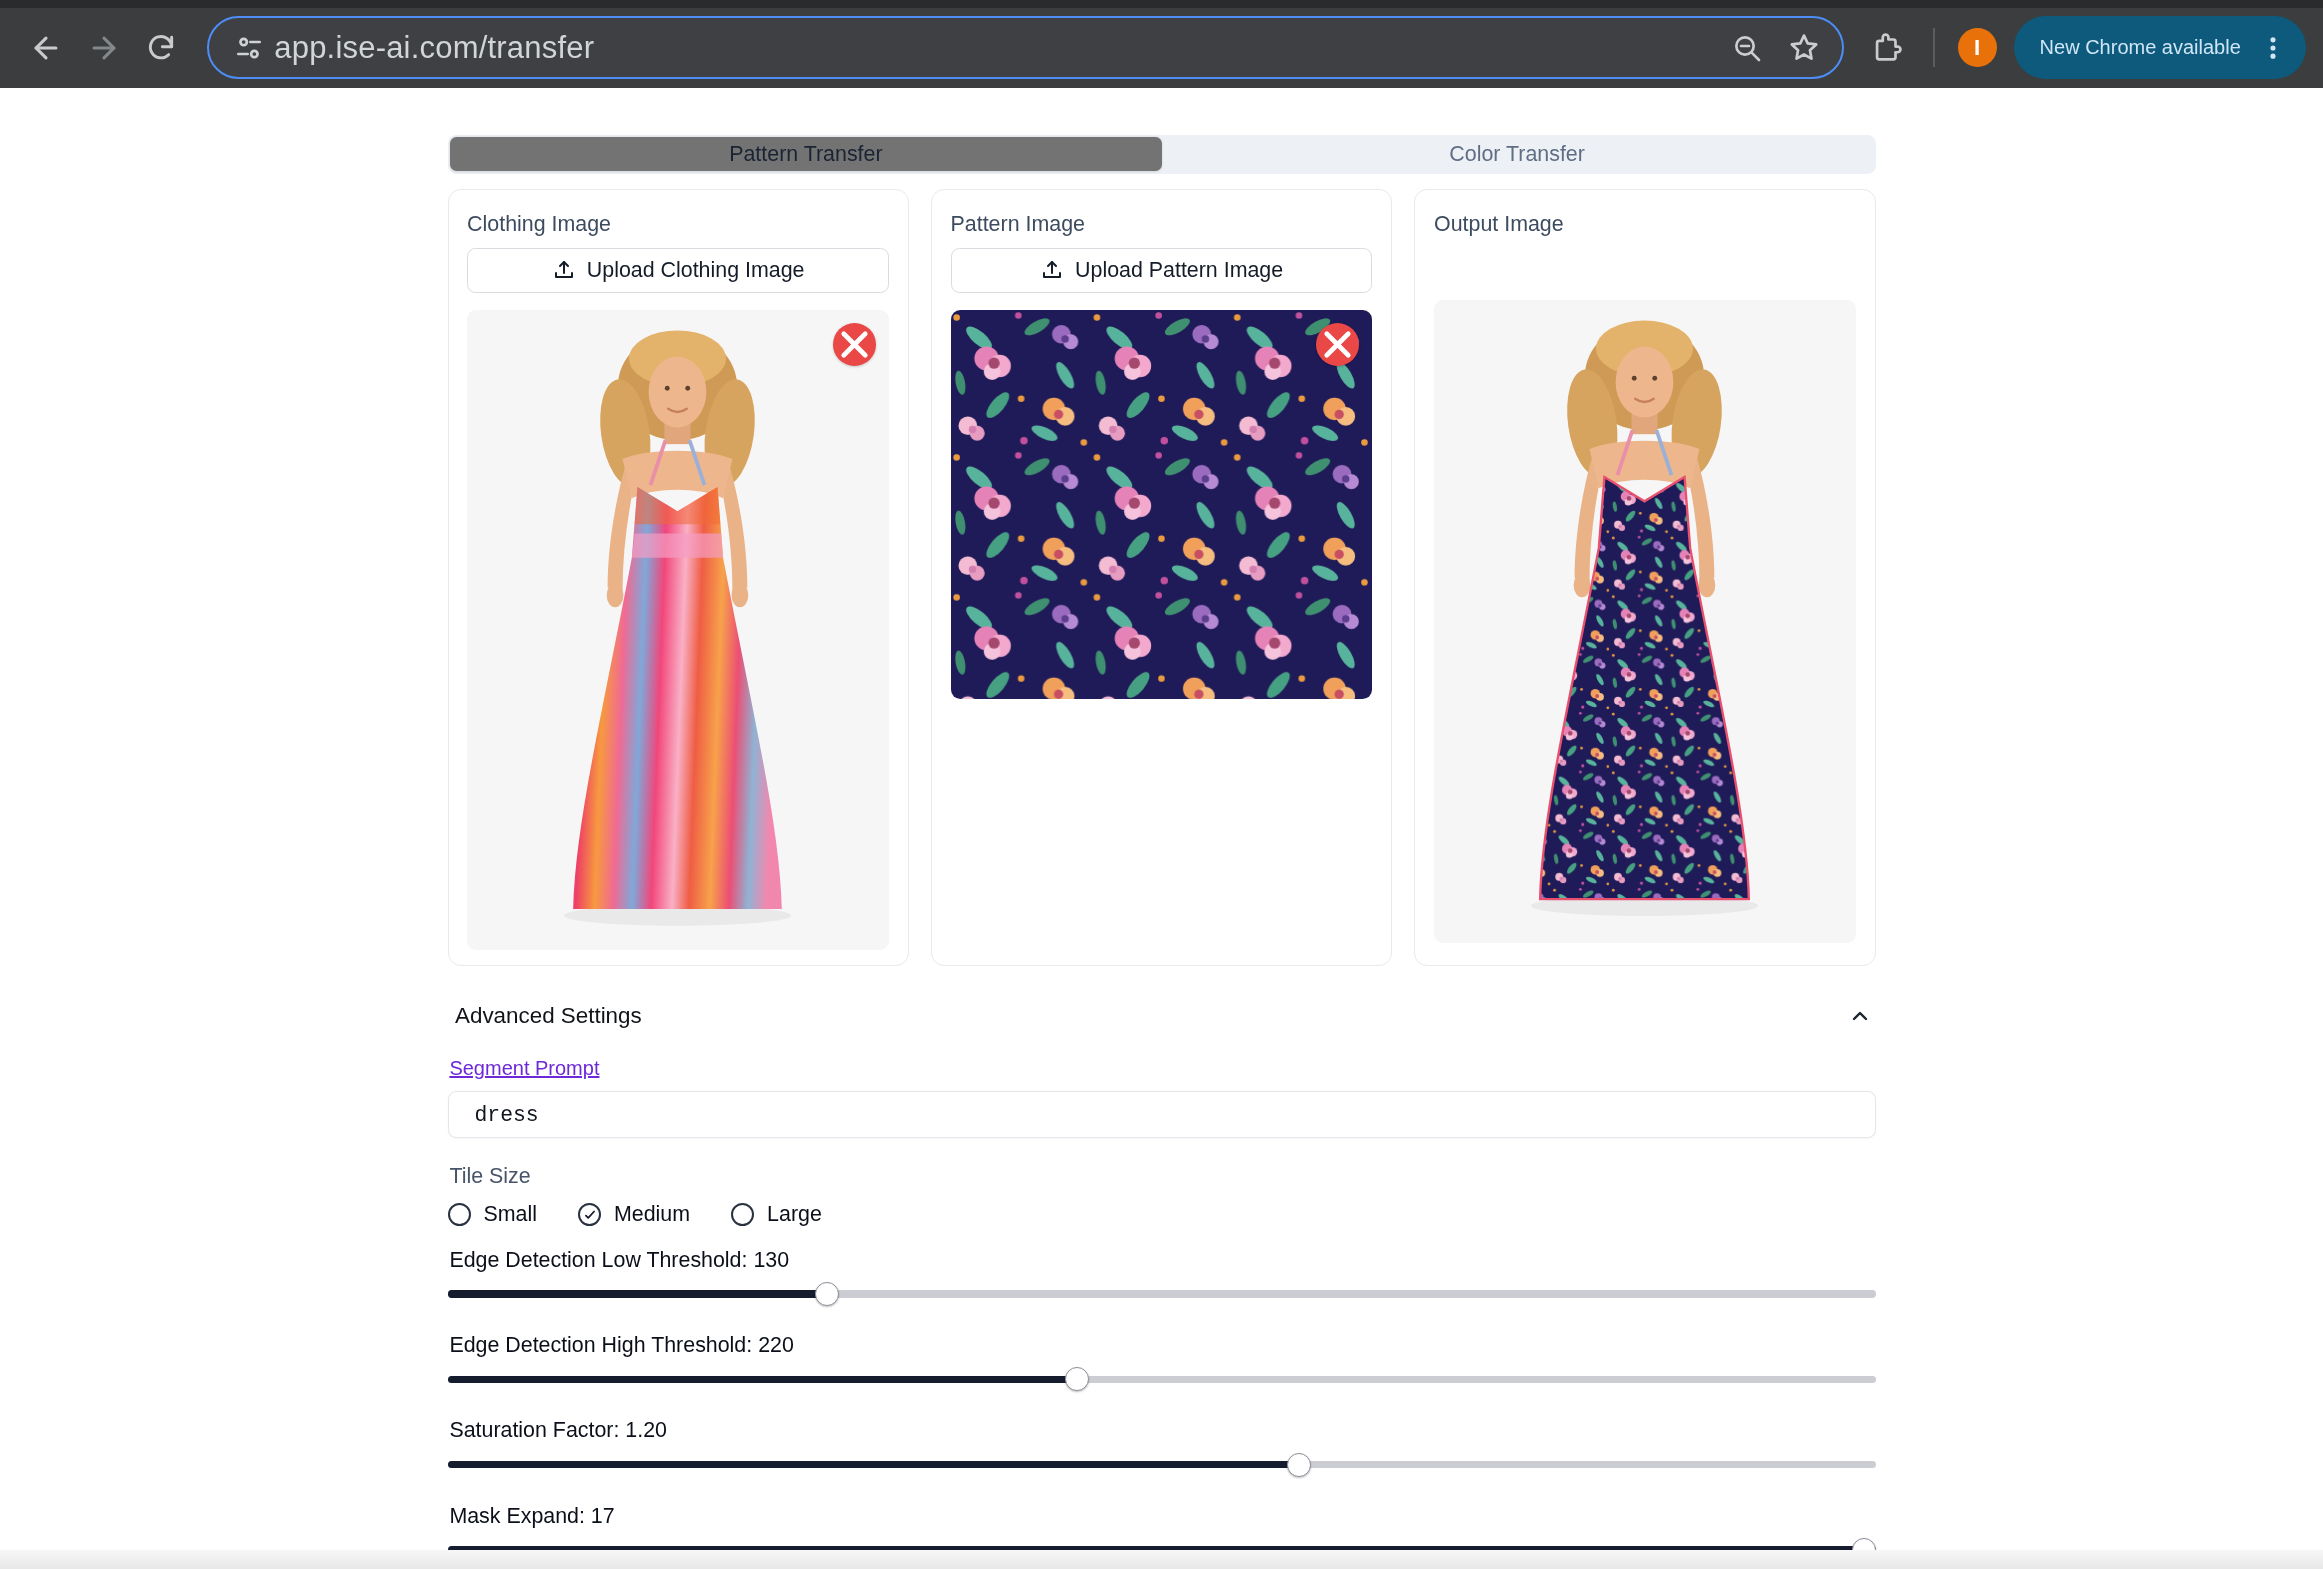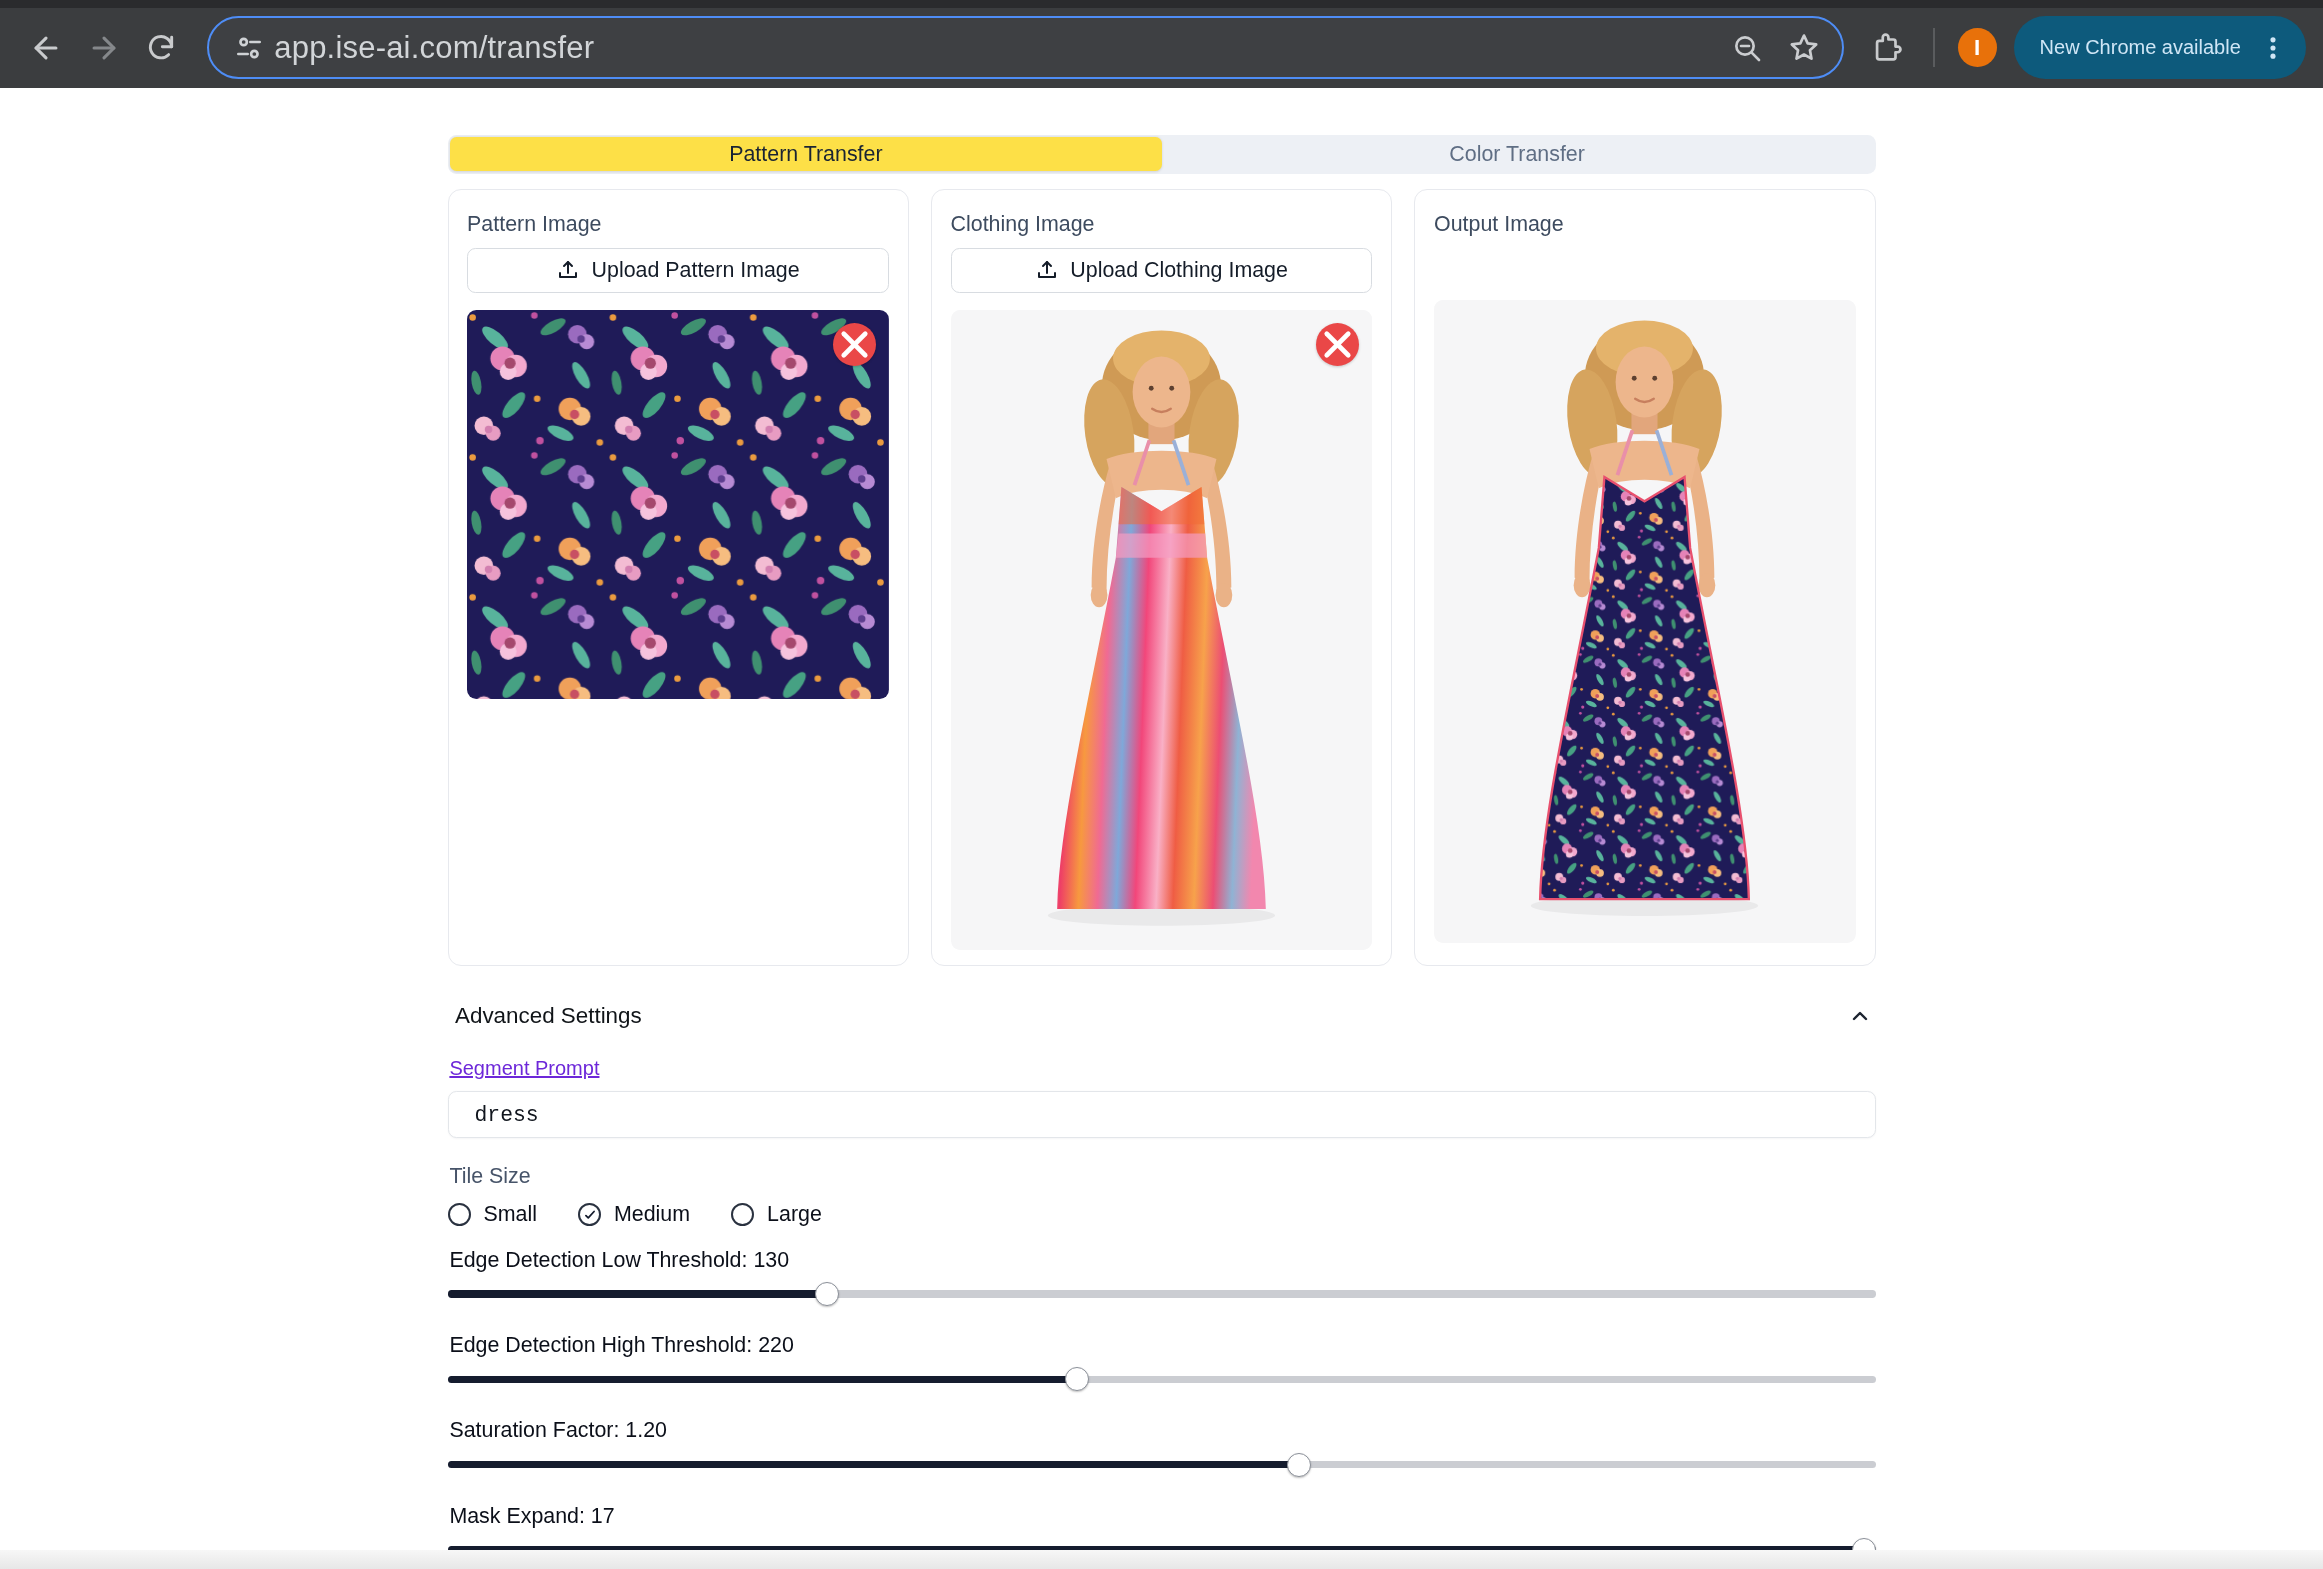--- a/index.html
+++ b/index.html
@@ -17,21 +17,21 @@
   .after-url { display:flex; align-items:center; gap:17px; flex:0 0 auto; }
   .vsep { width:1.9px; height:39px; background:#5a5c5e; margin:0 5.6px; }
   .avatar { width:39px; height:39px; border-radius:50%; background:#e8710a; color:#fff; font-size:22.4px; font-weight:bold; display:flex; align-items:center; justify-content:center; }
   .update-pill { height:63px; background:#0d5a7c; border-radius:32px; display:flex; align-items:center; gap:18.6px; padding:0 18.6px 0 26px; color:#cfe6f6; font-size:20px; white-space:nowrap; }
 
   
   .content { width:1428px; margin:47px auto 0; }
 
   .tab-bar { height:39px; background:#edf0f5; border-radius:8.4px; display:flex; padding:2.8px; margin-bottom:15px; }
   .tab { flex:1; display:flex; align-items:center; justify-content:center; font-size:21.4px; color:#5f6e84; border-radius:6.5px; cursor:default; }
-  .tab.active { background:#fde047; color:#1a2433; box-shadow:0 0.9px 2.8px rgba(0,0,0,0.12); font-weight:400; }
+  .tab.active { background:#737373; color:#1a2433; box-shadow:0 0.9px 2.8px rgba(0,0,0,0.12); font-weight:400; }
 
   .cards { display:flex; gap:22.4px; align-items:stretch; }
   .card { flex:1; background:#fff; border:1.9px solid #e7e9ee; border-radius:13px; padding:18.6px 18.6px 15px; min-width:0; }
   .card-title { font-size:21.4px; color:#3d4b5f; margin:3.7px 0 11.2px; }
   .upload-btn { width:100%; height:45px; background:#fff; border:1.9px solid #d8dce1; border-radius:8.4px; display:flex; align-items:center; justify-content:center; gap:11.2px; font-size:21.4px; color:#141c28; margin-bottom:17px; }
   .img-box { position:relative; width:100%; border-radius:9.3px; overflow:hidden; background:#f6f6f7; }
   .img-box svg { display:block; width:100%; height:100%; }
   .img-clothing { height:640px; }
   .img-pattern  { height:389px; }
   .img-output   { height:643px; margin-top:63px; }
@@ -216,45 +216,20 @@
           <span>Pattern Transfer</span>
         </div>
       <div class="tab">
           <span>Color Transfer</span>
         </div>
     </div>
 
     <div class="cards">
 
       <div class="card">
-        <div class="card-title">Pattern Image</div>
-        <button class="upload-btn">
-          <span style="display:flex;">
-            <svg width="24" height="24" viewBox="0 0 24 24" fill="none" stroke="#141c28" stroke-width="2" stroke-linecap="round" stroke-linejoin="round">
-                <path d="M12 15V4"></path>
-                <path d="M8 8l4-4 4 4"></path>
-                <path d="M4 15v4h16v-4"></path>
-              </svg>
-          </span>
-          <span>Upload Pattern Image</span>
-        </button>
-        <div class="img-box img-pattern">
-          <svg viewBox="0 0 451 417" preserveAspectRatio="none">
-            <rect width="451" height="417" fill="url(#floralBig)"></rect>
-          </svg>
-          <div class="remove-btn">
-            <svg width="22.4" height="22.4" viewBox="0 0 24 24" fill="none" stroke="#fff" stroke-width="2.6" stroke-linecap="round">
-                <line x1="6" y1="6" x2="18" y2="18"></line>
-                <line x1="18" y1="6" x2="6" y2="18"></line>
-              </svg>
-          </div>
-        </div>
-      </div>
-
-      <div class="card">
         <div class="card-title">Clothing Image</div>
         <button class="upload-btn">
           <span style="display:flex;">
             <svg width="24" height="24" viewBox="0 0 24 24" fill="none" stroke="#141c28" stroke-width="2" stroke-linecap="round" stroke-linejoin="round">
                 <path d="M12 15V4"></path>
                 <path d="M8 8l4-4 4 4"></path>
                 <path d="M4 15v4h16v-4"></path>
               </svg>
           </span>
           <span>Upload Clothing Image</span>
@@ -270,20 +245,45 @@
           <div class="remove-btn">
             <svg width="22.4" height="22.4" viewBox="0 0 24 24" fill="none" stroke="#fff" stroke-width="2.6" stroke-linecap="round">
                 <line x1="6" y1="6" x2="18" y2="18"></line>
                 <line x1="18" y1="6" x2="6" y2="18"></line>
               </svg>
           </div>
         </div>
       </div>
 
       <div class="card">
+        <div class="card-title">Pattern Image</div>
+        <button class="upload-btn">
+          <span style="display:flex;">
+            <svg width="24" height="24" viewBox="0 0 24 24" fill="none" stroke="#141c28" stroke-width="2" stroke-linecap="round" stroke-linejoin="round">
+                <path d="M12 15V4"></path>
+                <path d="M8 8l4-4 4 4"></path>
+                <path d="M4 15v4h16v-4"></path>
+              </svg>
+          </span>
+          <span>Upload Pattern Image</span>
+        </button>
+        <div class="img-box img-pattern">
+          <svg viewBox="0 0 451 417" preserveAspectRatio="none">
+            <rect width="451" height="417" fill="url(#floralBig)"></rect>
+          </svg>
+          <div class="remove-btn">
+            <svg width="22.4" height="22.4" viewBox="0 0 24 24" fill="none" stroke="#fff" stroke-width="2.6" stroke-linecap="round">
+                <line x1="6" y1="6" x2="18" y2="18"></line>
+                <line x1="18" y1="6" x2="6" y2="18"></line>
+              </svg>
+          </div>
+        </div>
+      </div>
+
+      <div class="card">
         <div class="card-title">Output Image</div>
         <div class="img-box img-output">
           <svg viewBox="0 0 451 690" preserveAspectRatio="xMidYMid meet">
             <rect width="451" height="690" fill="#f6f6f7"></rect>
             <use href="#personBase"></use>
             <use href="#dressShape" fill="url(#floralSm)" stroke="#e8506e" stroke-width="2.5"></use>
           </svg>
         </div>
       </div>
     </div>

